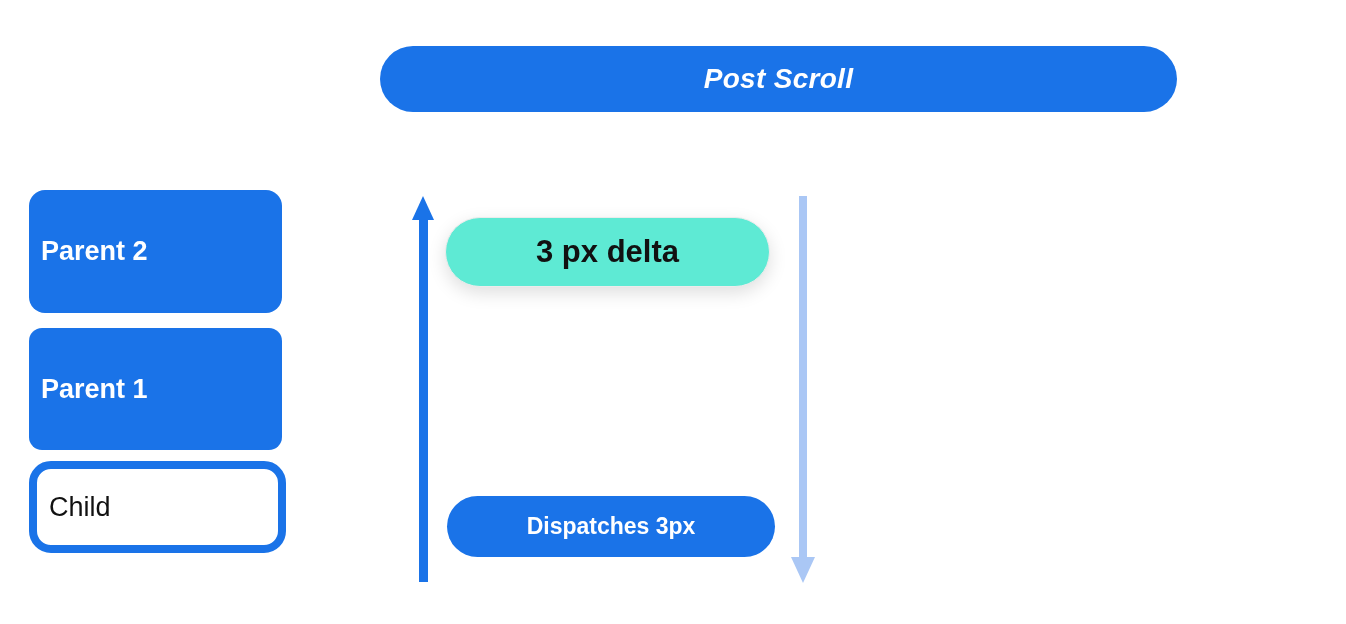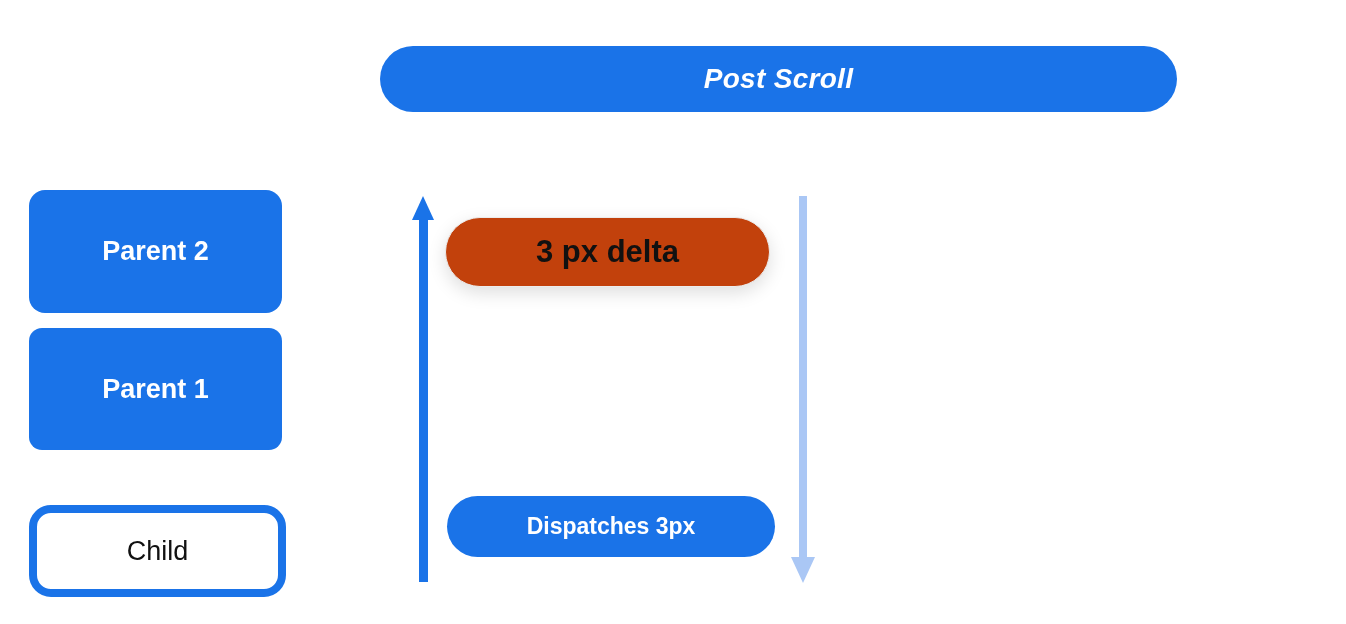--- a/index.html
+++ b/index.html
@@ -32,46 +32,46 @@
     width: 797px; height: 66px;
     border-radius: 33px;
     font-size: 28px;
     letter-spacing: 0.3px;
     font-style: italic;
   }
   .box {
     position: absolute;
     display: flex;
     align-items: center;
-    justify-content: center;
+    justify-content: flex-start;
     box-sizing: border-box;
     border-radius: 16px;
     font-size: 27px;
+    padding-left: 12px;
   }
   .box-filled {
     background: #1a73e8;
     color: #ffffff;
     font-weight: 700;
   }
   .box-parent-2 { left: 29px; top: 190px; width: 253px; height: 123px; }
   .box-parent-1 { left: 29px; top: 328px; width: 253px; height: 122px; border-radius: 13px; }
   .box-outlined {
     left: 29px; top: 461px; width: 257px; height: 92px;
     background: #ffffff;
     border: 8px solid #1a73e8;
     border-radius: 22px;
     color: #111111;
     font-weight: 500;
-    margin-top: 44px;
   }
   .delta-pill {
     left: 445px; top: 217px;
     width: 325px; height: 70px;
     border-radius: 35px;
-    background: #c2410c;
+    background: #5eead4;
     border: 1px solid #ececec;
     box-shadow: 0 6px 18px rgba(0,0,0,0.13);
     color: #111111;
     font-weight: 600;
     font-size: 31px;
   }
   .dispatch-pill {
     left: 447px; top: 496px;
     width: 328px; height: 61px;
     border-radius: 31px;

